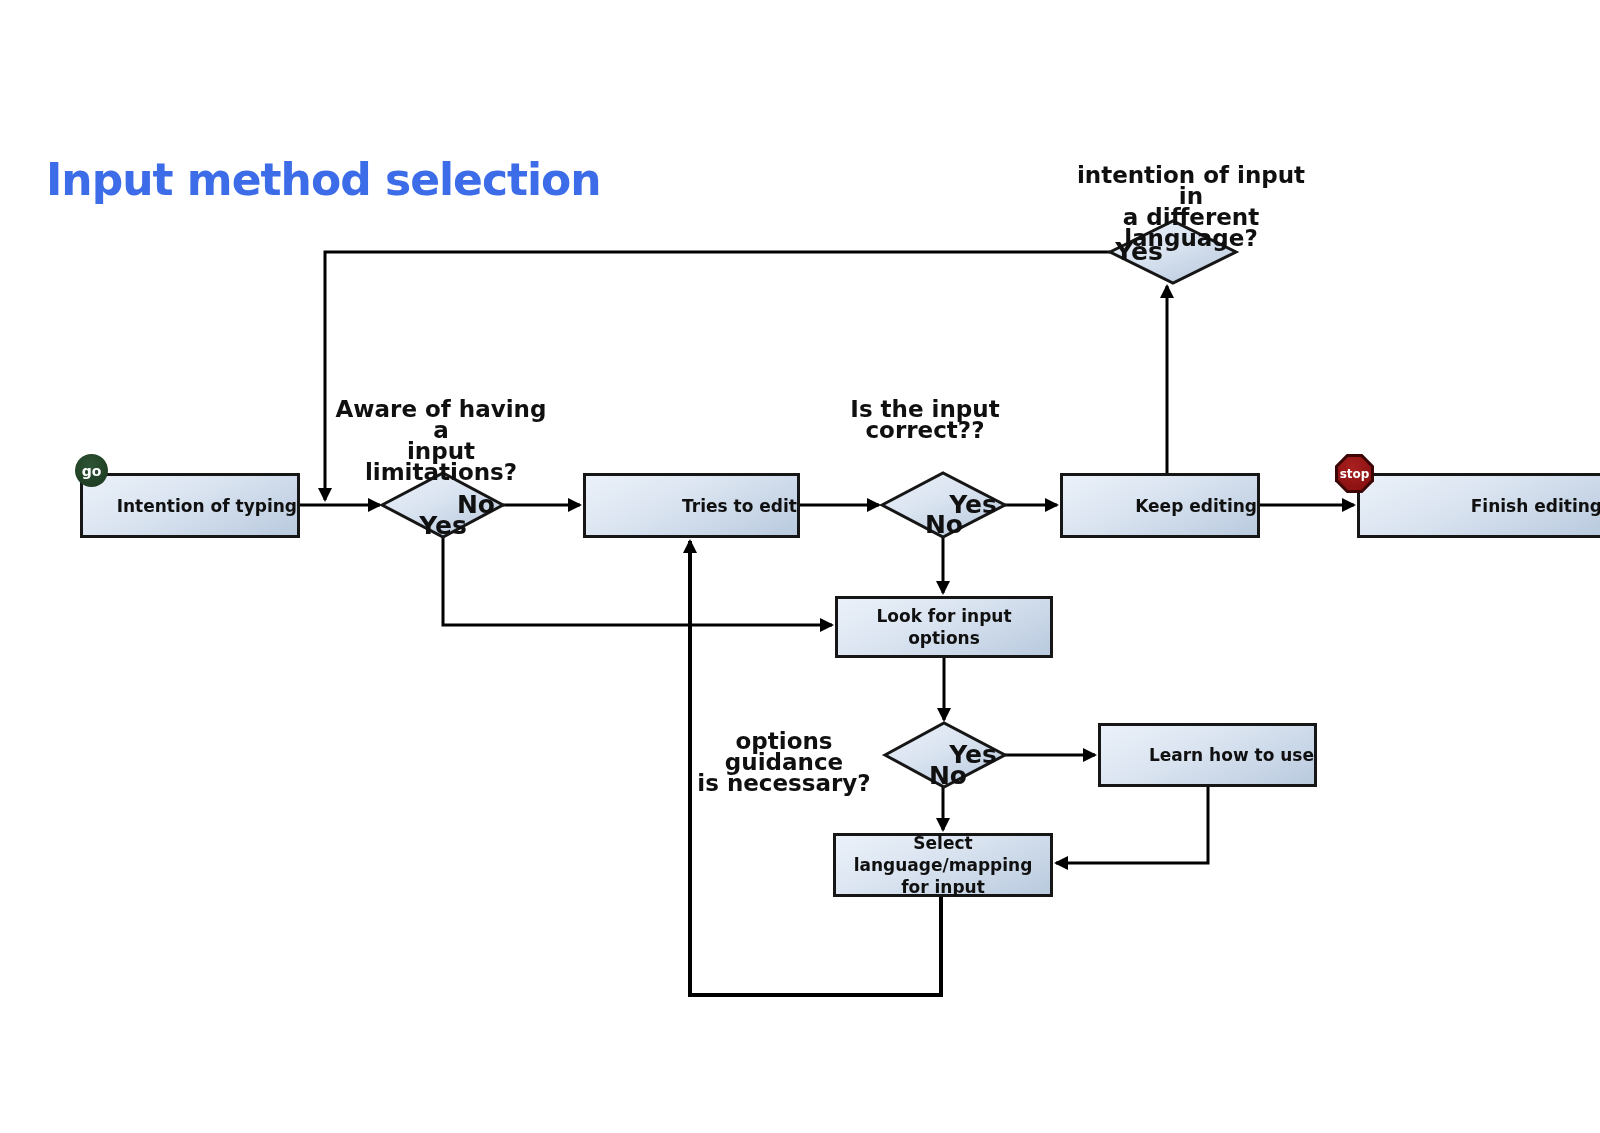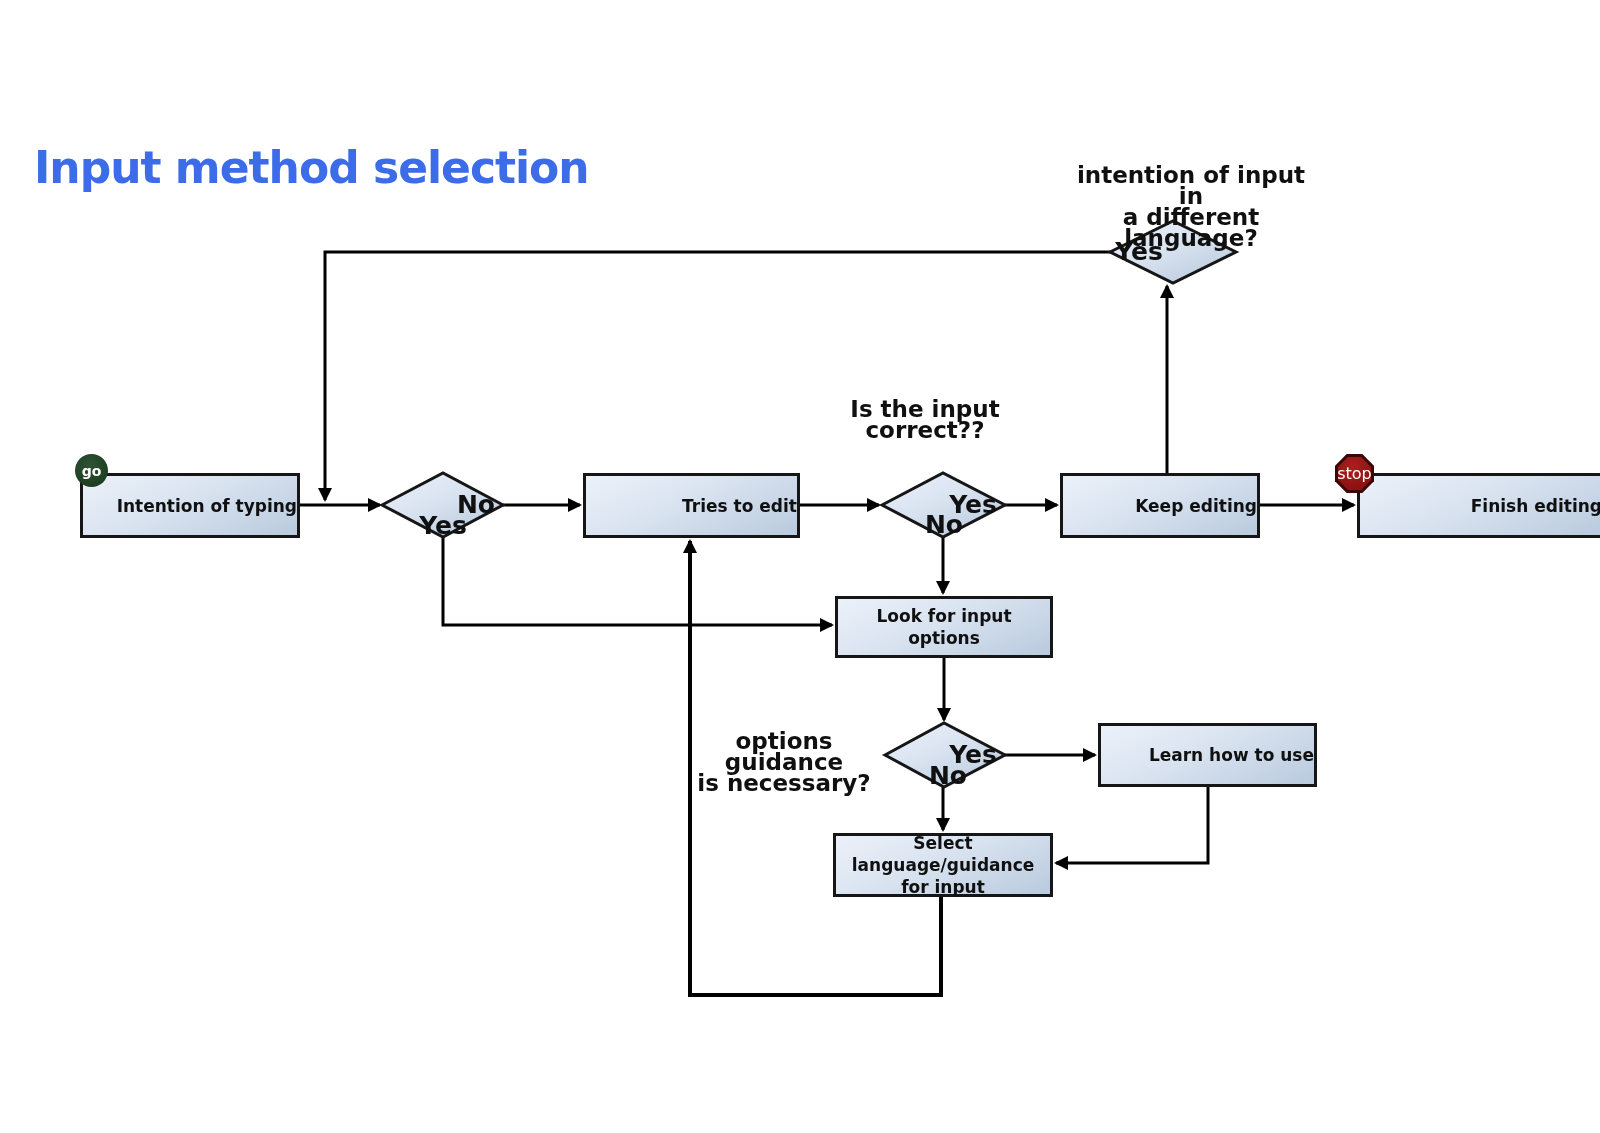--- a/index.html
+++ b/index.html
@@ -15,21 +15,21 @@
     --stop-fill:#8e1212;
     --stop-border:#3c0606;
     --badge-text:#ffffff;
   }
   html,body{margin:0;padding:0;background:#ffffff;}
   #stage{
     position:relative;width:1600px;height:1133px;background:#ffffff;overflow:hidden;
     font-family:"DejaVu Sans","Liberation Sans",sans-serif;color:var(--text-color);
   }
   #page-title{
-    position:absolute;left:30px;top:138px;margin:4px;
+    position:absolute;left:30px;top:138px;margin:16px;
     font-size:44px;font-weight:bold;letter-spacing:-1px;color:var(--title-color);
     white-space:nowrap;
   }
   svg.wires{position:absolute;left:0;top:0;width:1600px;height:1133px;}
   .node{
     position:absolute;box-sizing:border-box;
     border:3px solid var(--node-border);
     background:linear-gradient(155deg,var(--node-fill-light) 0%,var(--node-fill-mid) 45%,var(--node-fill-dark) 100%);
     display:flex;align-items:center;justify-content:flex-end;text-align:center;
   }
@@ -55,21 +55,21 @@
     background:var(--stop-border);
     clip-path:polygon(30% 0%,70% 0%,100% 30%,100% 70%,70% 100%,30% 100%,0% 70%,0% 30%);
     display:flex;align-items:center;justify-content:center;
   }
   .badge-stop .inner{
     width:33px;height:33px;
     background:radial-gradient(circle at 45% 30%,#a92020,var(--stop-fill) 70%);
     clip-path:polygon(30% 0%,70% 0%,100% 30%,100% 70%,70% 100%,30% 100%,0% 70%,0% 30%);
     display:flex;align-items:center;justify-content:center;
   }
-  .badge-stop .badge-text{font-size:16px;font-weight:normal;color:var(--badge-text);}
+  .badge-stop .badge-text{font-size:12px;font-weight:bold;color:var(--badge-text);}
 </style>
 </head>
 <body>
 
 <div id="stage">
 
   <h1 id="page-title">Input method selection</h1>
 
   <svg class="wires" viewBox="0 0 1600 1133">
     <defs>
@@ -130,24 +130,26 @@
   <div class="node" style="left:1357px;top:473px;width:248px;height:65px;">
     <span class="node-label">Finish editing</span>
   </div>
   <div class="node" style="left:835px;top:596px;width:218px;height:62px;">
     <span class="node-label">Look for input options</span>
   </div>
   <div class="node" style="left:1098px;top:723px;width:219px;height:64px;">
     <span class="node-label">Learn how to use</span>
   </div>
   <div class="node" style="left:833px;top:833px;width:220px;height:64px;">
-    <span class="node-label">Select language/guidance
+    <span class="node-label">Select language/mapping
 for input</span>
   </div>
 
+  <div class="q-label" style="left:331px;top:399px;width:220px;">Aware of having a
+input limitations?</div>
   <div class="q-label" style="left:815px;top:399px;width:220px;">Is the input
 correct??</div>
   <div class="q-label" style="left:1061px;top:165px;width:260px;">intention of input in
 a different language?</div>
   <div class="q-label" style="left:690px;top:731px;width:188px;">options guidance
 is necessary?</div>
 
   <div class="edge-label" style="left:476px;top:504px;">No</div>
   <div class="edge-label" style="left:443px;top:525px;">Yes</div>
   <div class="edge-label" style="left:973px;top:504px;">Yes</div>

